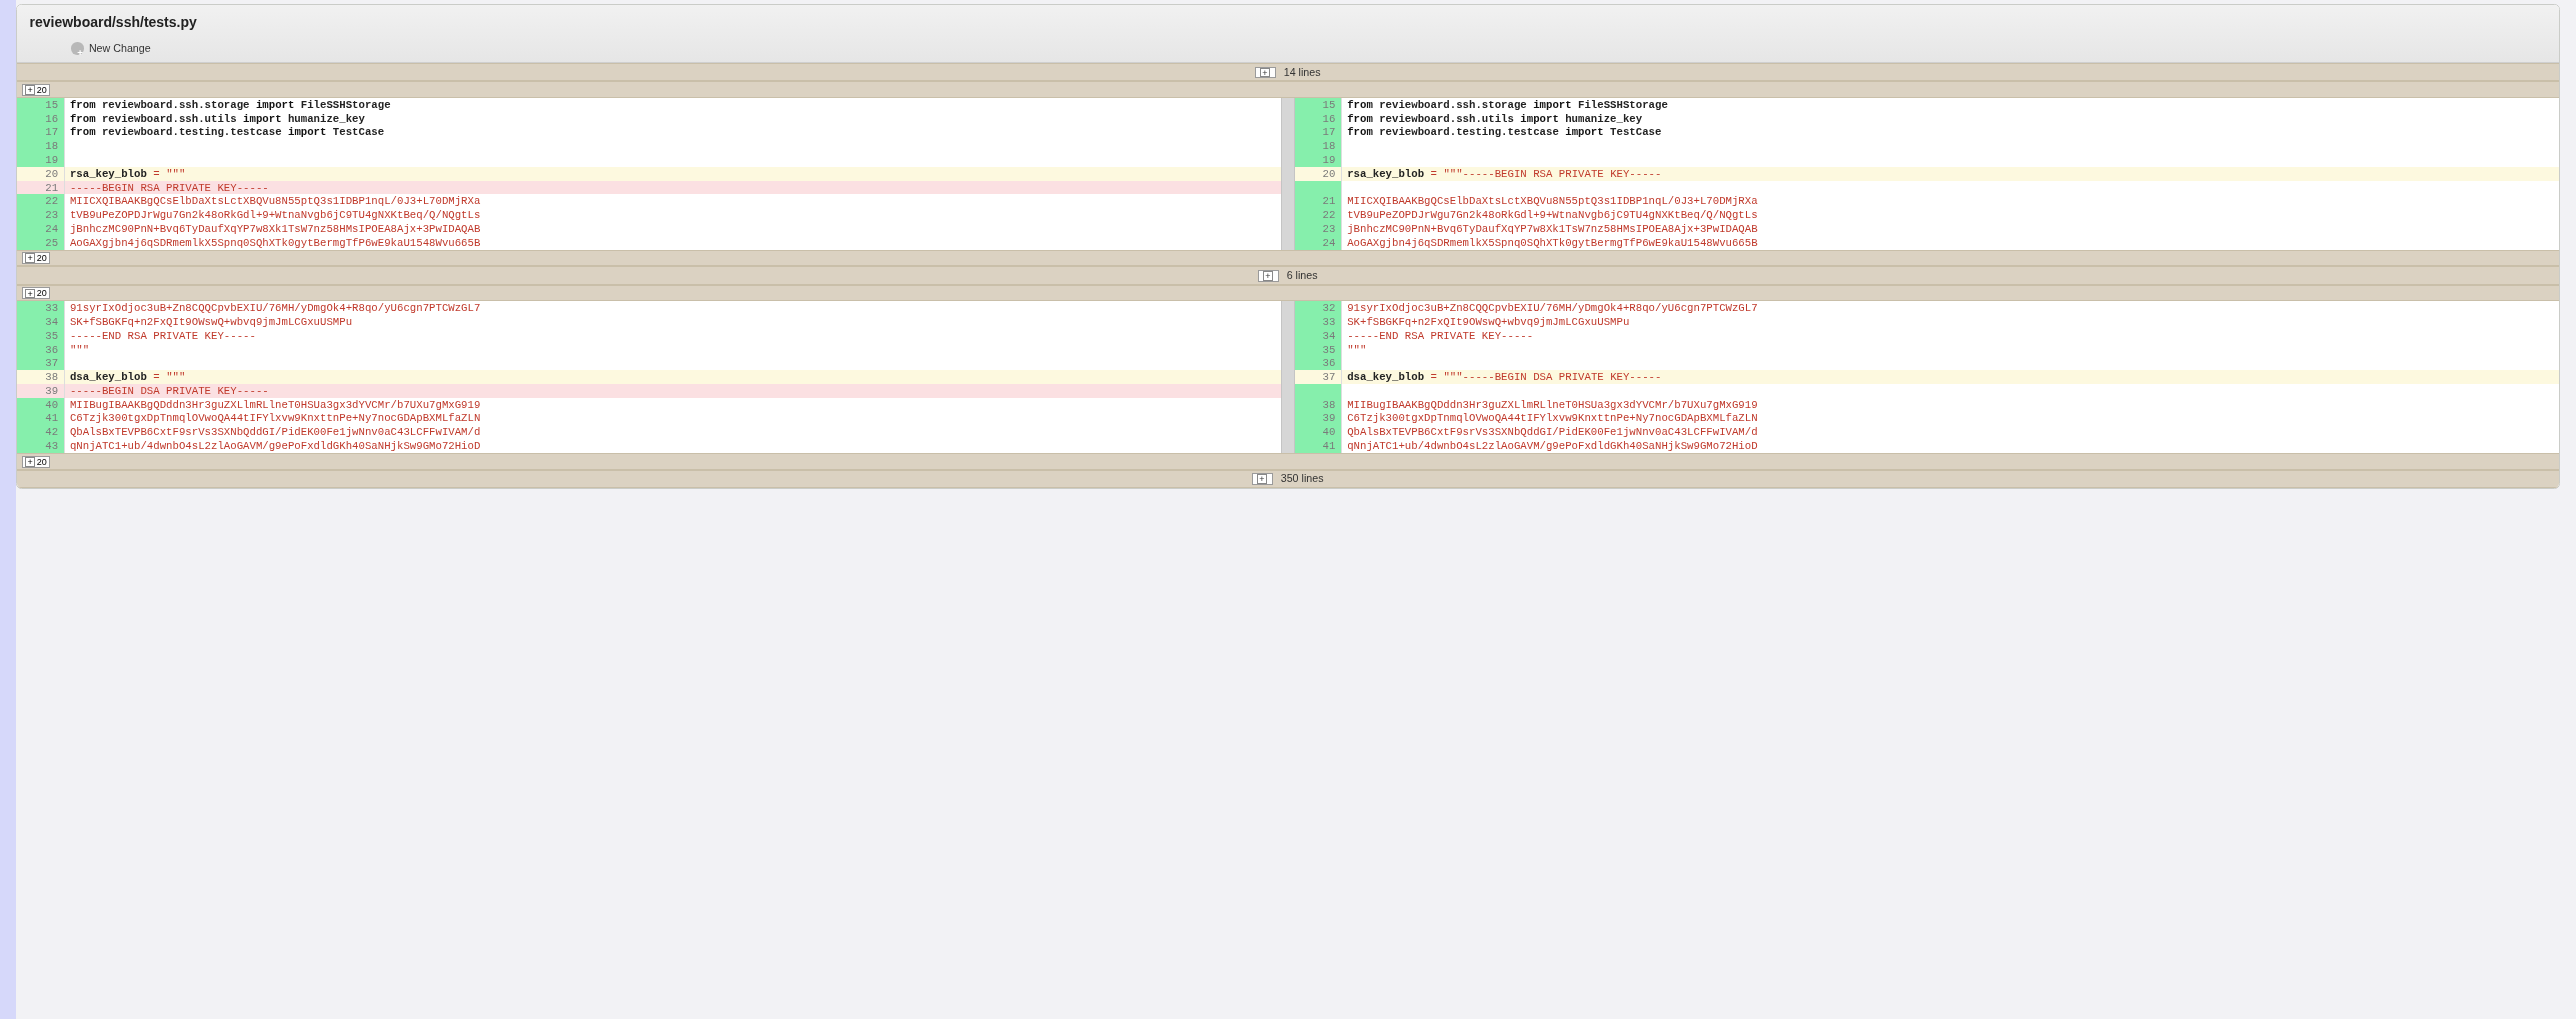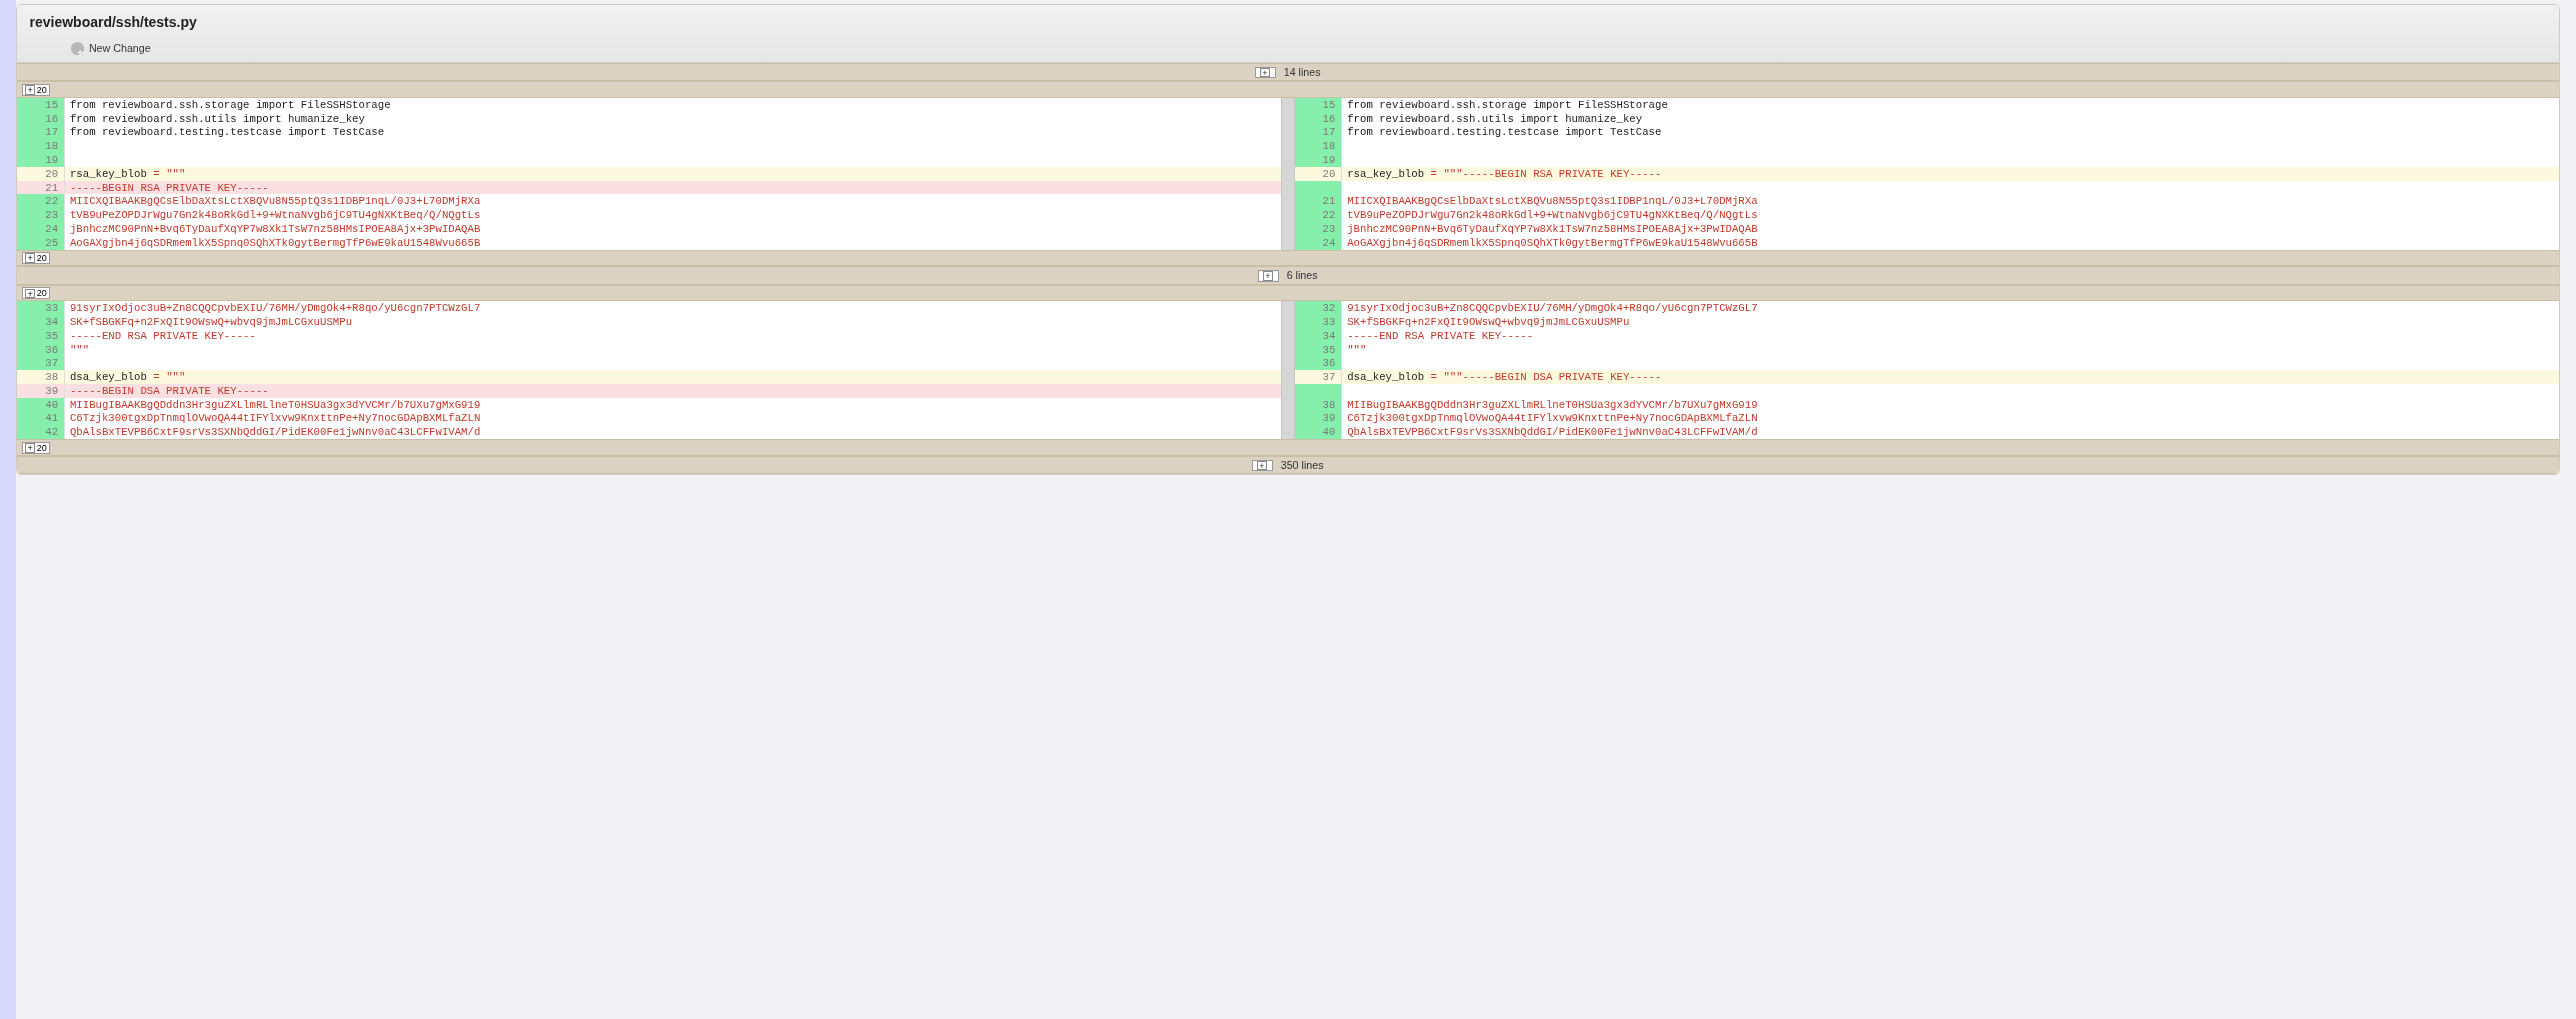--- a/index.html
+++ b/index.html
@@ -18,24 +18,24 @@
 .expand-gutter { background: #dbd2c2; border-top: 0.9px solid #c9bfa9; border-bottom: 0.9px solid #c9bfa9; padding: 0.9px 5.4px; }
 .expand-gutter .mini-expand { display: inline-flex; align-items: center; border: 0.9px solid #9a9a9a; background: #fdfdfd; padding: 0 1.8px; font-size: 9px; cursor: pointer; font-family: Verdana, sans-serif; }
 .diff-table { width: 100%; border-collapse: collapse; table-layout: fixed; }
 .diff-table td { font-family: Menlo, Consolas, "Courier New", monospace; font-size: 10.7px; white-space: pre; overflow: hidden; vertical-align: top; padding: 0.9px 5.4px; }
 td.lineno { width: 47px; text-align: right; color: #7a7a7a; background: #86efac; border-right: 0.9px solid #ddd; user-select: none; }
 td.code { width: calc(50% - 47px); }
 td.sep { width: 12.5px; background: #d6d6d6; border-left: 0.9px solid #c4c4c4; border-right: 0.9px solid #c4c4c4; padding: 0; }
 tr.same td.code { background: #fff; }
 tr.removed td.code.left, tr.removed td.lineno.left { background: #fbe0e2; }
 tr.mod td.code, tr.mod td.lineno { background: #fdf9df; }
-.kw { font-weight: normal; color: #111; }
+.kw { font-weight: bold; color: #111; }
 .str { color: #c0392b; }
 .sym { color: #c0392b; }
-.plain { color: #222; }
+.plain { color: #222; font-weight: bold; }
 .plus-sq { display: inline-block; border: 0.9px solid #888; width: 9.8px; height: 9.8px; line-height: 8px; text-align: center; font-size: 9px; background: #fff; margin-right: 1.8px; vertical-align: middle; }
 </style>
 </head>
 <body>
 
 <div class="left-stripe"></div>
 
 <div class="diff-container">
 
   <div class="diff-header">
@@ -227,20 +227,27 @@
           <td class="lineno right">39</td>
           <td class="code right"><span class="str">C6Tzjk300tgxDpTnmqlOVwoQA44tIFYlxvw9KnxttnPe+Ny7nocGDApBXMLfaZLN</span></td>
         </tr>
         <tr class="same">
           <td class="lineno left">42</td>
           <td class="code left"><span class="str">QbAlsBxTEVPB6CxtF9srVs3SXNbQddGI/PidEK00Fe1jwNnv0aC43LCFFwIVAM/d</span></td>
           <td class="sep"></td>
           <td class="lineno right">40</td>
           <td class="code right"><span class="str">QbAlsBxTEVPB6CxtF9srVs3SXNbQddGI/PidEK00Fe1jwNnv0aC43LCFFwIVAM/d</span></td>
         </tr>
+        <tr class="same">
+          <td class="lineno left">43</td>
+          <td class="code left"><span class="str">qNnjATC1+ub/4dwnbO4sL2zlAoGAVM/g9ePoFxdldGKh40SaNHjkSw9GMo72HioD</span></td>
+          <td class="sep"></td>
+          <td class="lineno right">41</td>
+          <td class="code right"><span class="str">qNnjATC1+ub/4dwnbO4sL2zlAoGAVM/g9ePoFxdldGKh40SaNHjkSw9GMo72HioD</span></td>
+        </tr>
       </tbody>
     </table>
 
   <div class="expand-gutter">
     <span class="mini-expand">
         <span class="plus-sq">+</span>
         <span>20</span>
       </span>
   </div>
   <div class="range-info">

